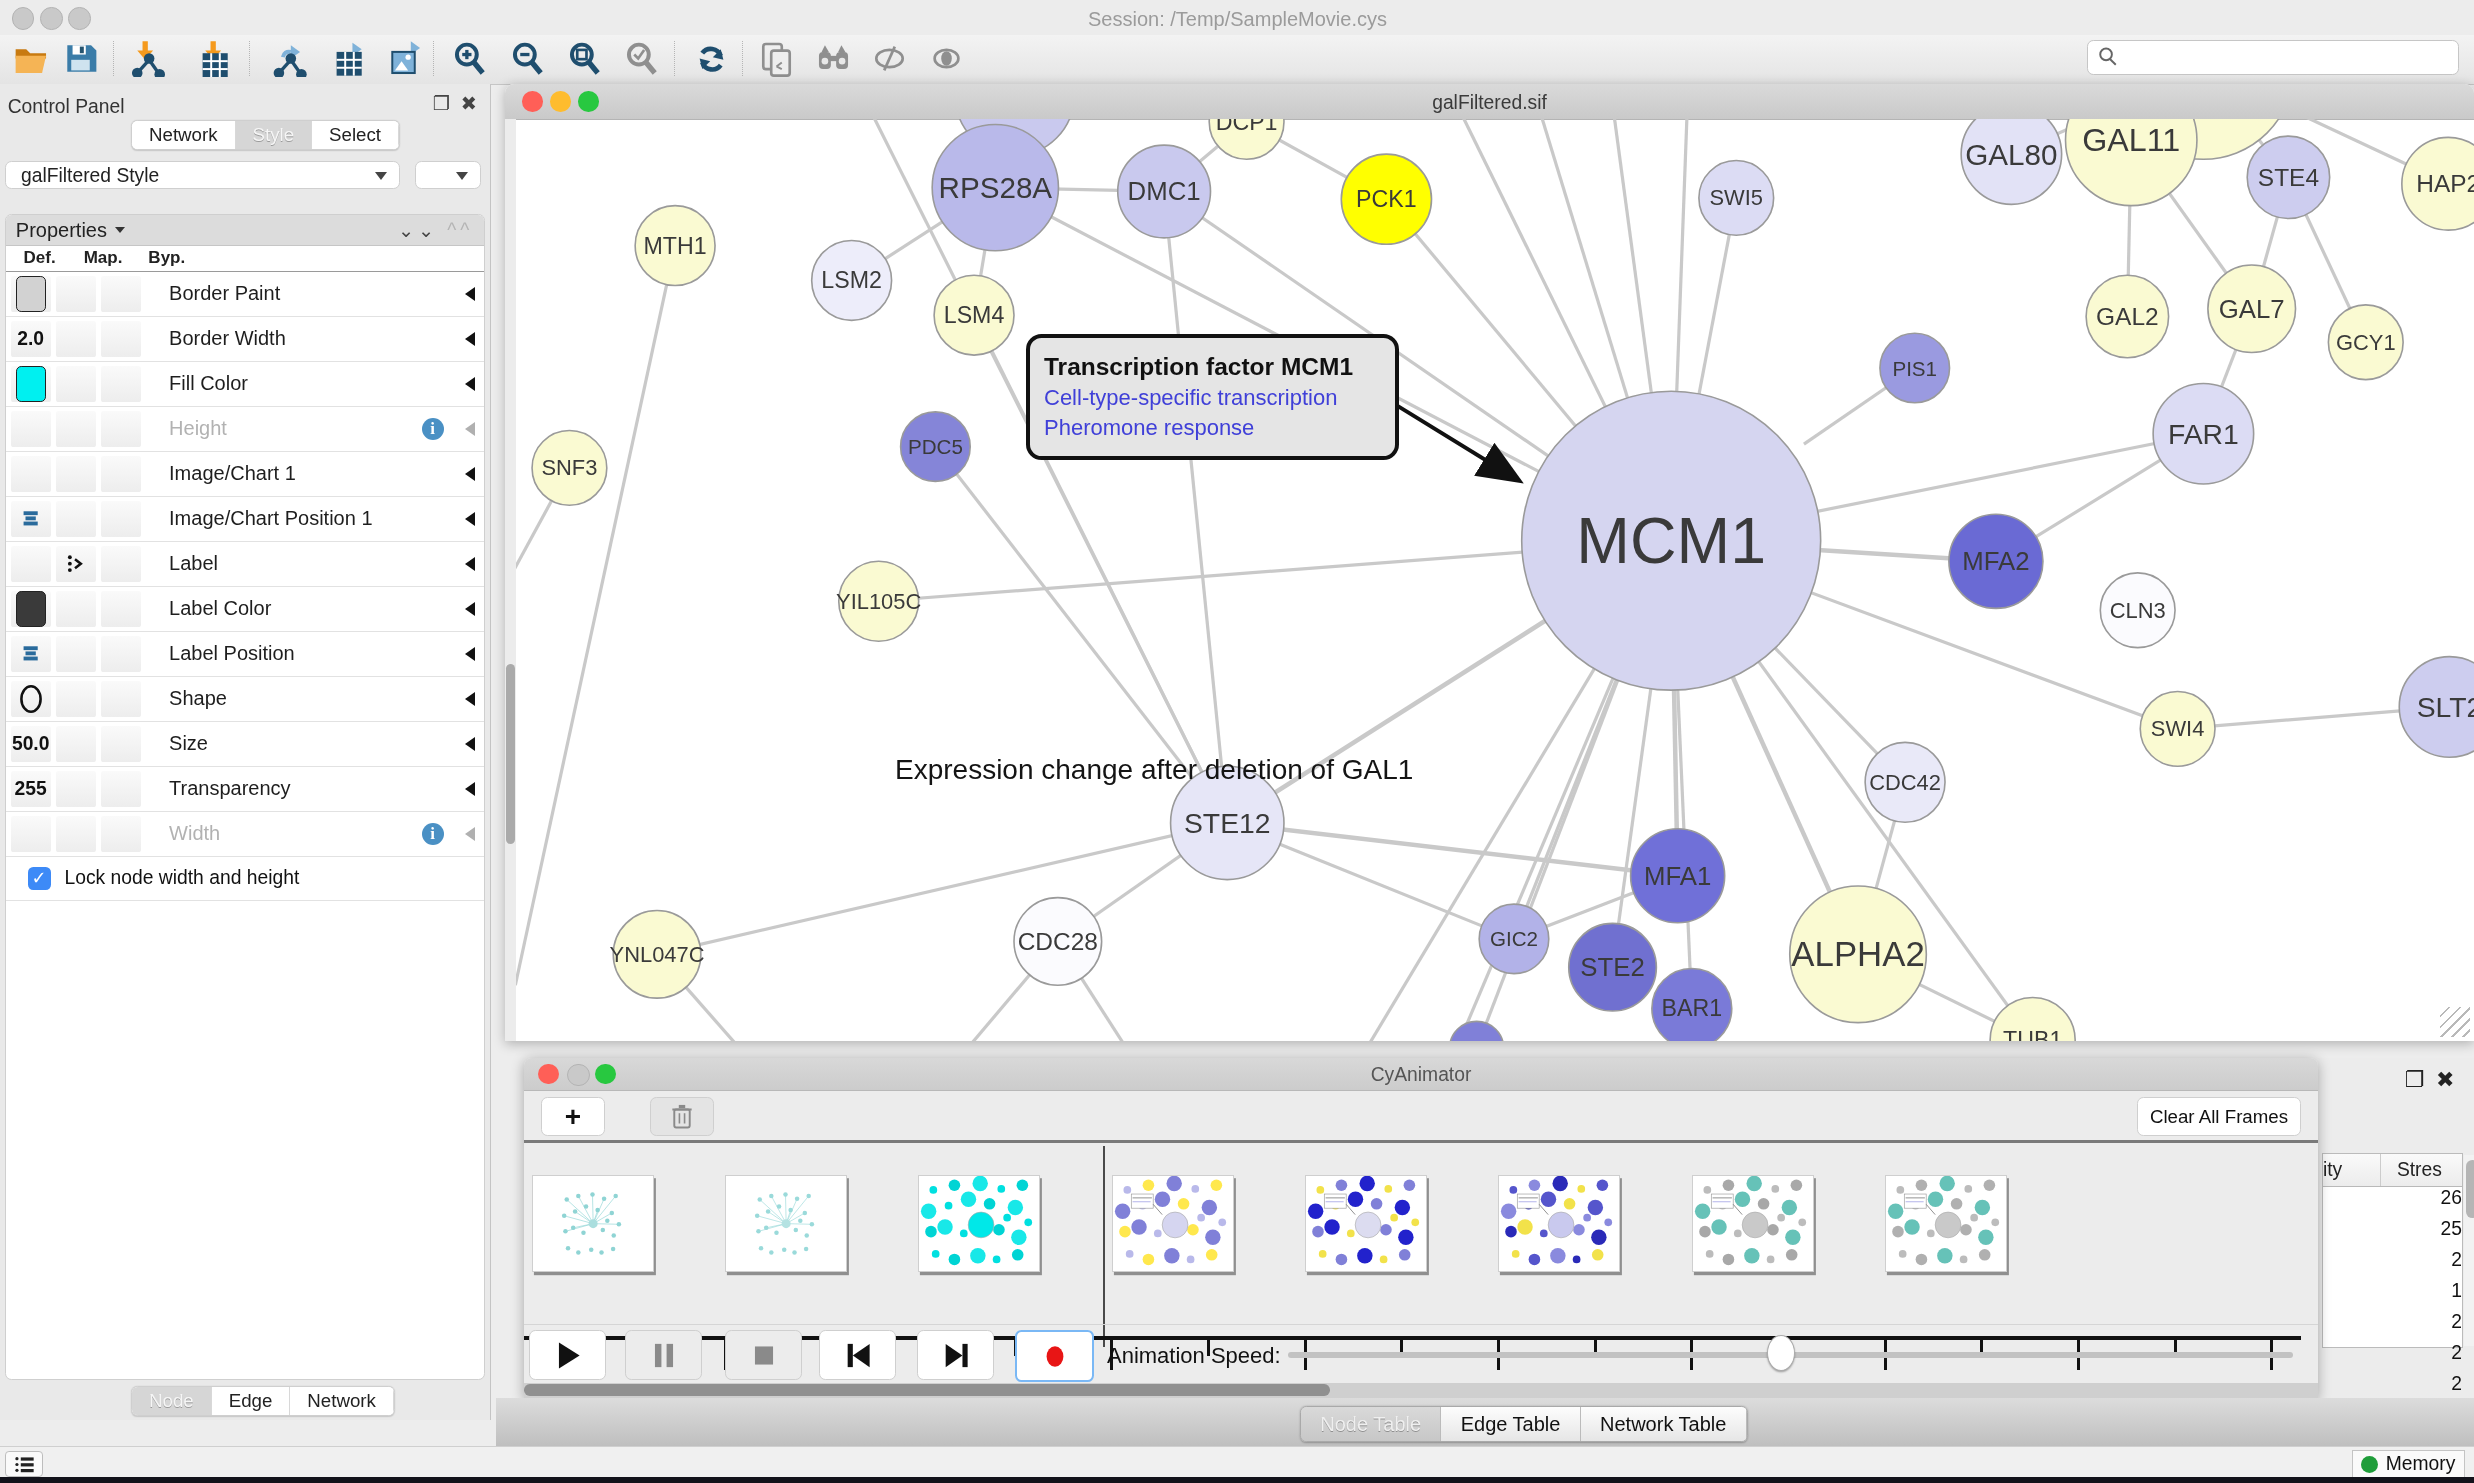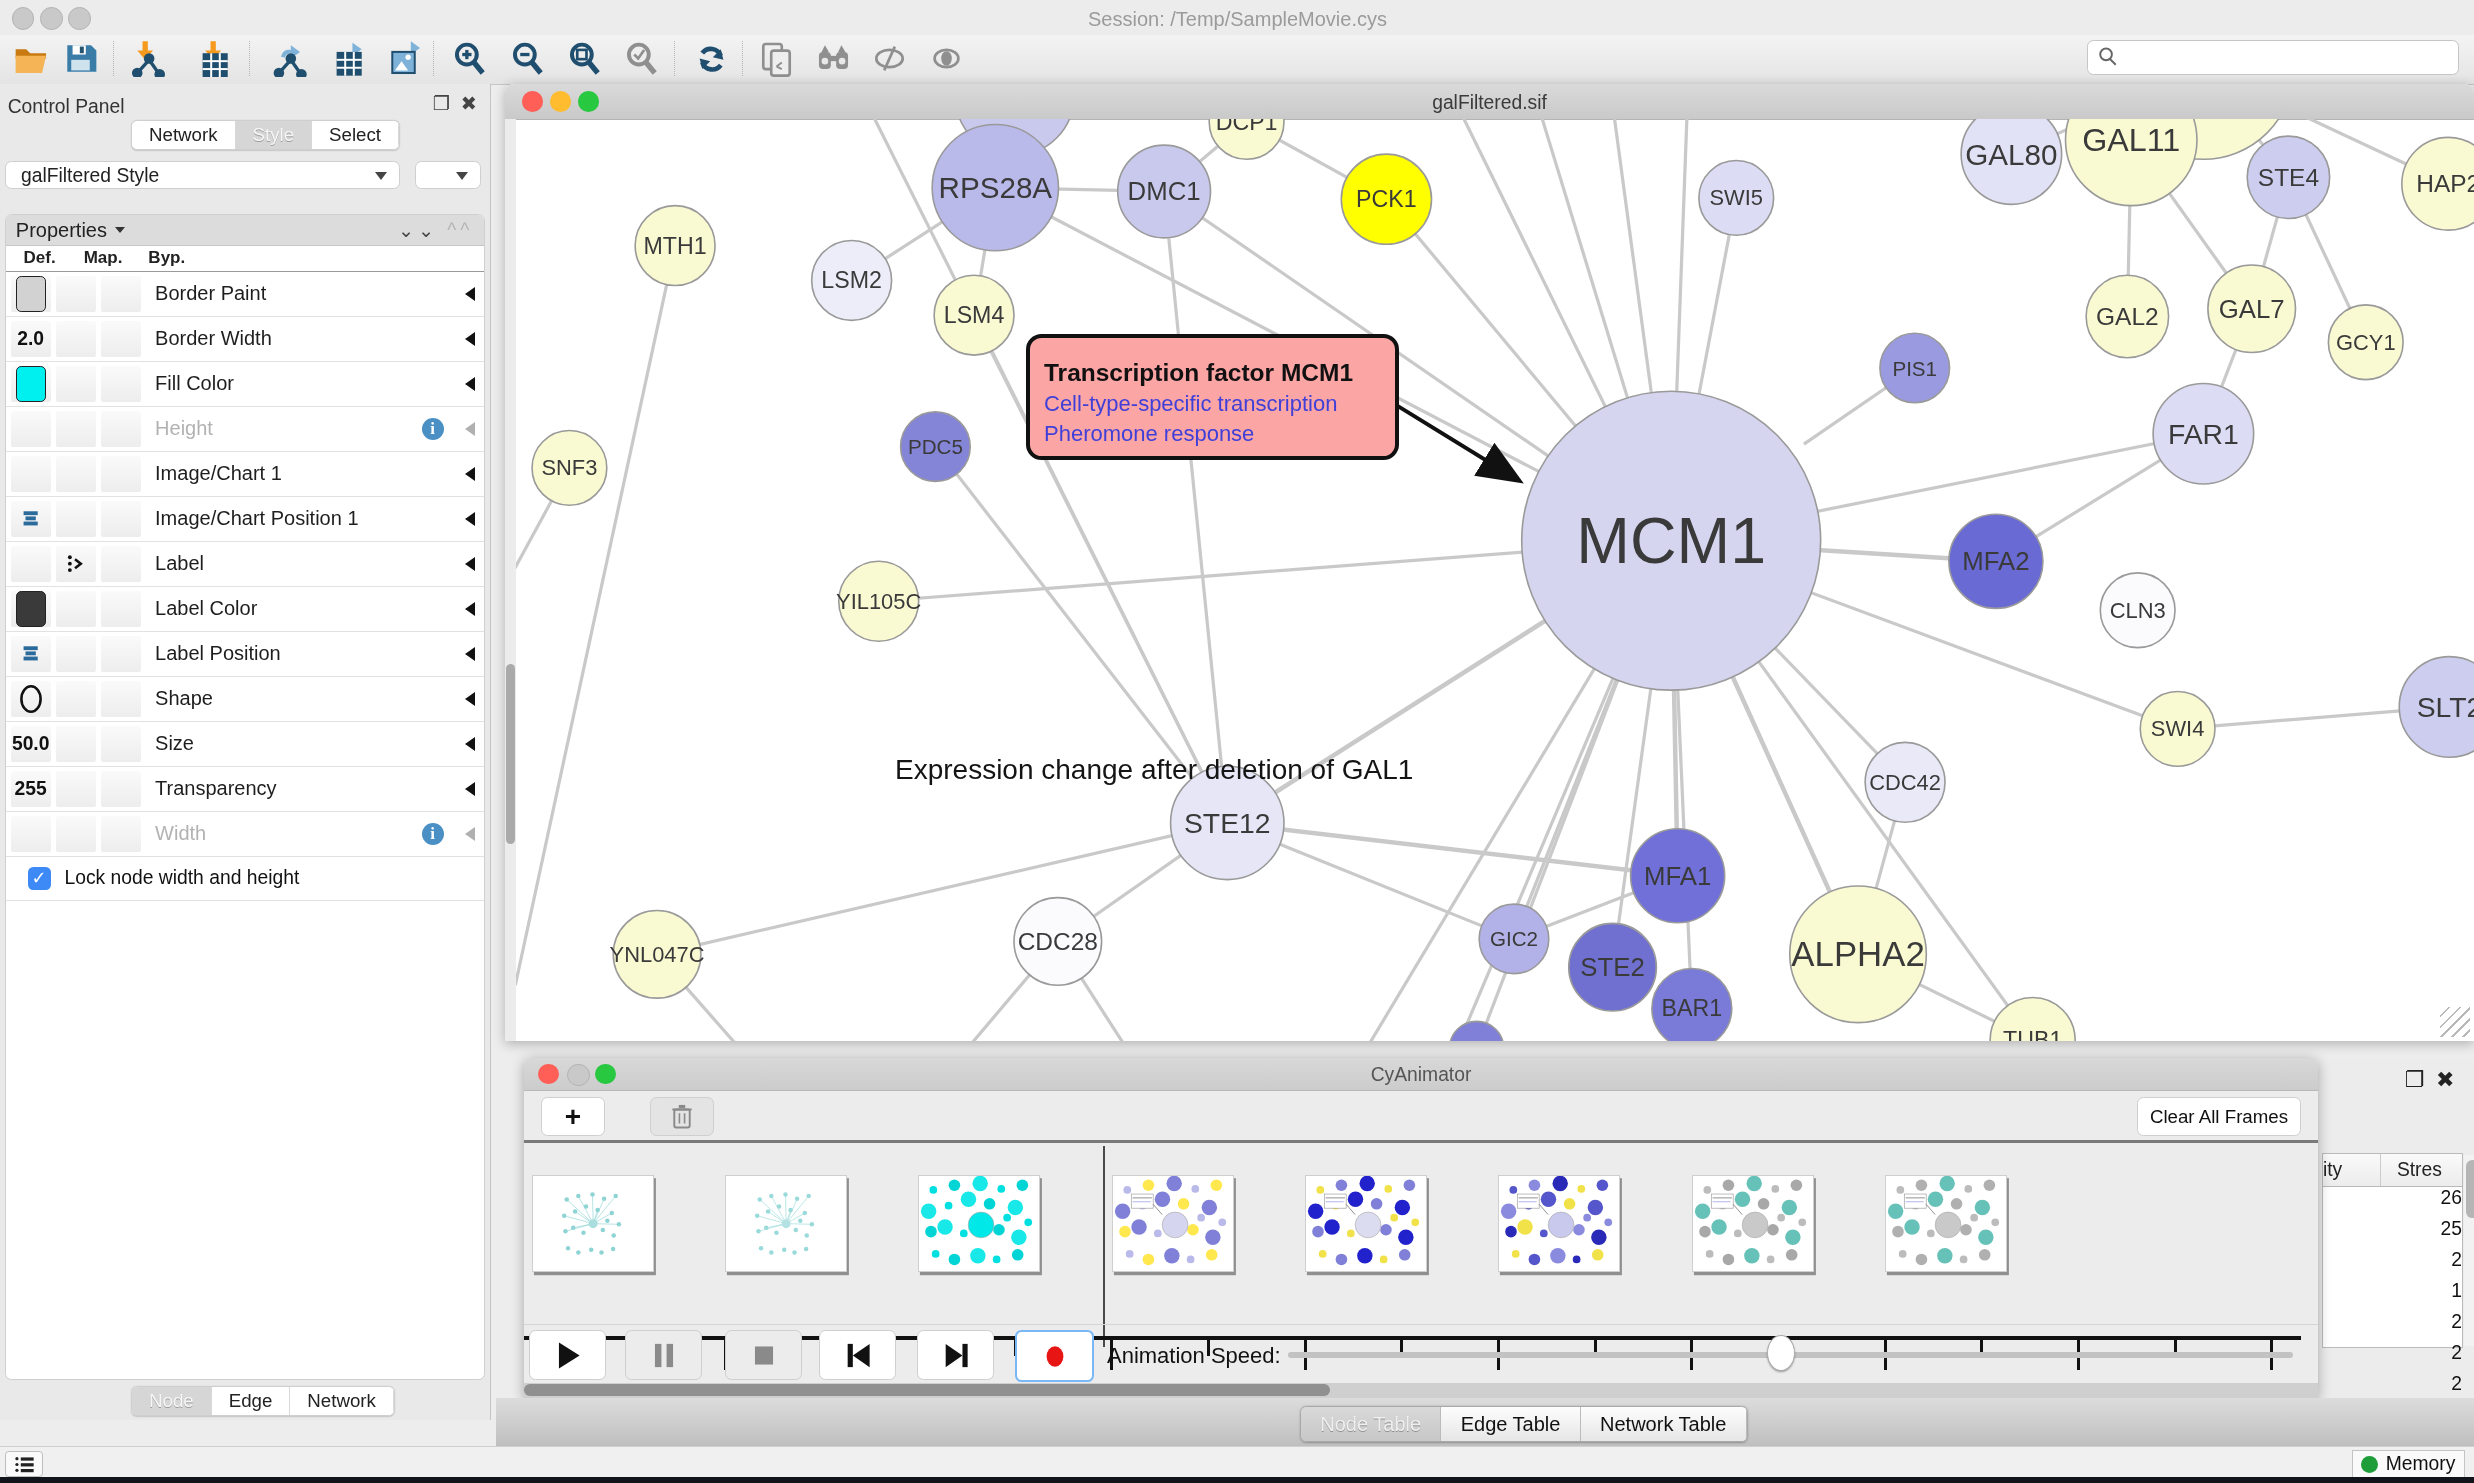--- a/index.html
+++ b/index.html
@@ -37,21 +37,21 @@
   #props-header{height:30px;background:#dcdcdc;display:flex;align-items:center;border-bottom:0.6px solid #c6c6c6;}
   #props-header .ph-label{font-size:20px;color:#222;margin-left:10.3px;font-weight:500;}
   .ph-caret{width:0;height:0;border-left:5.2px solid transparent;border-right:5.2px solid transparent;border-top:6.4px solid #333;margin-left:7.7px;}
   .ph-chevrons{margin-left:auto;margin-right:10.3px;font-size:19.3px;color:#444;letter-spacing:3.9px;}
   #props-colhead{height:24.5px;display:flex;align-items:center;font-size:17px;font-weight:bold;color:#222;border-bottom:1.3px solid #9a9a9a;}
   #props-colhead span:nth-child(1){margin-left:18px;}#props-colhead span:nth-child(2){margin-left:28px;}
   #props-colhead span:nth-child(3){margin-left:26px;}
   .prop-row{height:44px;display:flex;align-items:center;border-bottom:1.3px solid #e2e2e2;position:relative;}
   .cellbox{width:40px;height:36px;margin-left:5.2px;background:linear-gradient(#fafafa,#ededed);border-radius:2.6px;
     display:flex;align-items:center;justify-content:center;}
-  .prop-label{font-size:20px;color:#1e1e1e;margin-left:14px;}
+  .prop-label{font-size:20px;color:#1e1e1e;margin-left:28px;}
   .prop-label.dim{color:#b2b2b2;}
   .prop-arrow{position:absolute;right:9px;width:0;height:0;border-top:7.7px solid transparent;border-bottom:7.7px solid transparent;border-right:10.3px solid #111;}
   .prop-arrow.dim{border-right-color:#b0b0b0;}
   .info-i{position:absolute;right:40px;width:22px;height:22px;border-radius:50%;background:#4a90c4;color:#fff;
     font-size:17px;font-weight:bold;text-align:center;line-height:22px;font-family:"Liberation Serif",serif;}
   .swatch{width:28px;height:34px;border:1.9px solid #222;border-radius:5.2px;}
   .defval{font-size:19.3px;font-weight:bold;color:#111;}
   #lock-row{height:43px;display:flex;align-items:center;border-bottom:1.3px solid #e2e2e2;}
   #lock-check{width:23px;height:23px;background:#3d8af7;border-radius:5.2px;color:#fff;font-size:18px;text-align:center;line-height:23px;margin-left:22px;}
   #lock-label{font-size:19.3px;color:#111;margin-left:14px;}
@@ -59,22 +59,22 @@
   
   #network-window{left:505px;top:84px;width:1969px;height:957px;background:#fff;border-radius:9px 9px 0 0;
     box-shadow:0 2.6px 11.6px rgba(0,0,0,.25);overflow:hidden;}
   #net-titlebar{position:absolute;left:0;top:0;width:100%;height:35px;background:linear-gradient(#dadada,#c9c9c9);
     border-bottom:0.6px solid #b4b4b4;}
   .light.red{background:#ff5f57;}.light.yellow{background:#febc2e;}.light.green{background:#28c840;}
   #net-title{width:100%;text-align:center;top:7.7px;font-size:19.3px;color:#3a3a3a;}
   #net-canvas{position:absolute;left:0;top:35px;width:1969px;height:922px;}
   #net-vscroll{left:0px;top:35px;width:11px;height:922px;background:#ececec;}
   #net-vthumb{left:1.3px;top:545px;width:8.4px;height:180px;background:#aaa;border-radius:4.5px;}
-  #annotation{left:521px;top:250px;width:373px;height:126px;background:#fca5a5;border:4.5px solid #111;border-radius:15.5px;
-    box-sizing:border-box;padding:21px 14px;}
+  #annotation{left:521px;top:250px;width:373px;height:126px;background:#e5e5e5;border:4.5px solid #111;border-radius:15.5px;
+    box-sizing:border-box;padding:15px 14px;}
   #annotation .a-title{font-size:24.5px;font-weight:bold;color:#111;}
   #annotation .a-link{font-size:22px;color:#4040d8;margin-top:3.9px;}
   #net-caption{left:390px;top:670px;font-size:28px;color:#141414;}
   #resize-grip{right:3.9px;bottom:3.9px;width:30px;height:30px;
     background:repeating-linear-gradient(135deg,transparent,transparent 5.8px,#b9b9b9 5.8px,#b9b9b9 7.7px);}
   
   #table-panel{left:2318px;top:1058px;width:157px;height:341px;background:#ececec;}
   #tp-icons{right:9px;top:9px;font-size:22px;color:#222;letter-spacing:11.6px;}
   #tp-table{left:3.9px;top:95px;width:139px;height:193px;background:#fff;border:0.6px solid #bbb;}
   #tp-head{display:flex;height:32px;background:linear-gradient(#fafafa,#ececec);border-bottom:1.3px solid #b9b9b9;font-size:19.3px;color:#222;}

